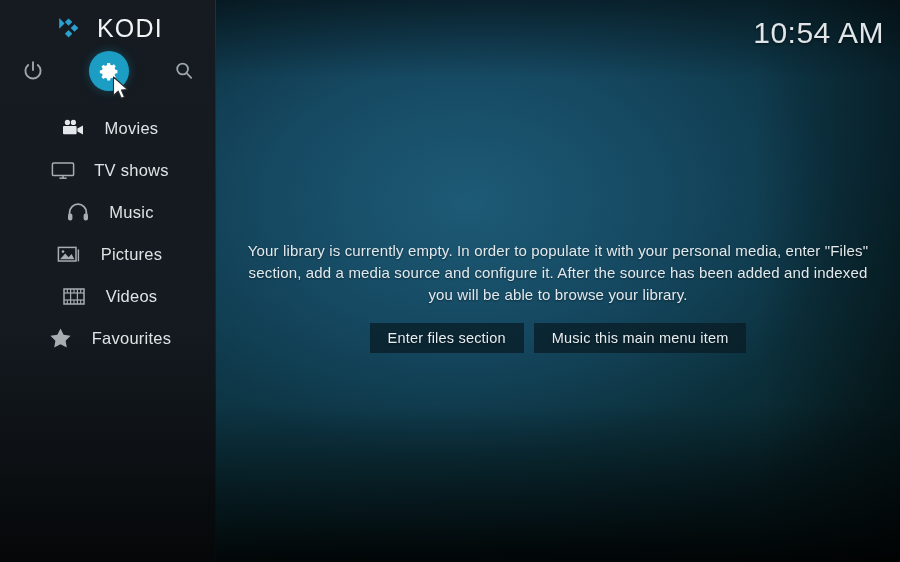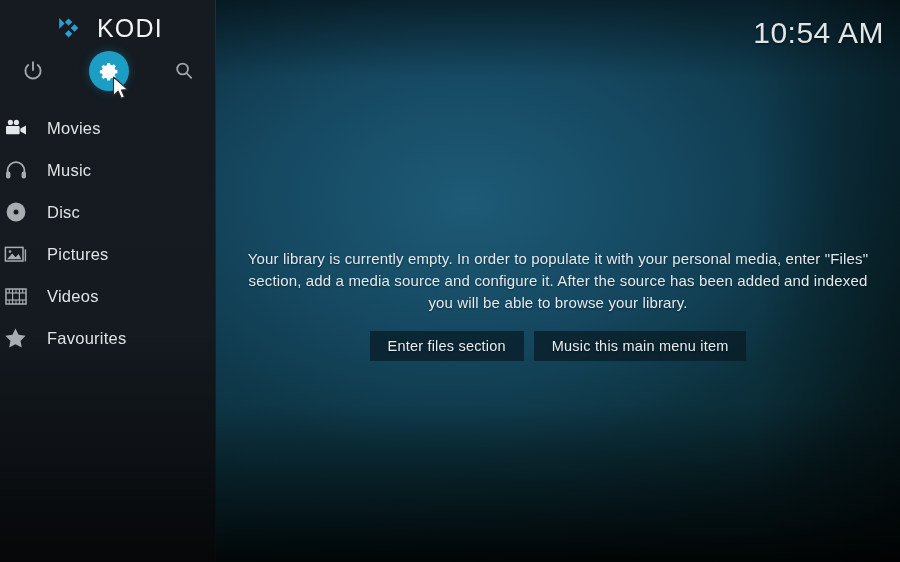--- a/index.html
+++ b/index.html
@@ -133,20 +133,21 @@
     position: absolute;
     left: 0; top: 107px;
     width: 216px;
   }
   .menu-item {
     height: 42px;
     display: flex;
     align-items: center;
     padding-left: 2px;
     box-sizing: border-box;
+    justify-content: center;
   }
   .menu-icon {
     width: 27px; height: 24px;
     display: flex;
     align-items: center;
     justify-content: center;
     flex: none;
   }
   .menu-icon svg { display: block; }
   .menu-label {
@@ -179,21 +180,21 @@
     z-index: 3;
   }
   .empty-block {
     position: absolute;
     left: 0;
     top: 240px;
     width: 684px;
     text-align: center;
   }
   .empty-msg {
-    margin: 8px auto;
+    margin: 0 auto;
     width: 624px;
     color: #e2eaee;
     font-size: 15px;
     line-height: 22px;
     letter-spacing: 0.15px;
     text-shadow: 0 1px 2px rgba(0,0,0,0.45);
   }
   .empty-actions {
     margin-top: 17px;
     display: flex;
@@ -296,41 +297,42 @@
           <svg width="24" height="18" viewBox="0 0 24 18">
             <circle cx="6.4" cy="3.4" r="2.6" fill="#e3e7e9"></circle>
             <circle cx="12.4" cy="3.4" r="2.6" fill="#e3e7e9"></circle>
             <rect x="2.0" y="7.0" width="13.6" height="8.2" rx="1" fill="#e3e7e9"></rect>
             <path d="M16.4 9.4 L22.0 6.4 L22.0 15.6 L16.4 12.6 Z" fill="#e3e7e9"></path>
           </svg>
         </span>
         <span class="menu-label">Movies</span>
       </div>
 
+      <div class="menu-item">
+        <span class="menu-icon">
+          <svg width="24" height="19" viewBox="0 0 24 19">
+            <rect x="1.4" y="2.0" width="21.2" height="12.6" rx="1.2" fill="none" stroke="#a7adb1" stroke-width="1.5"></rect>
+            <line x1="8.4" y1="17.2" x2="15.6" y2="17.2" stroke="#a7adb1" stroke-width="1.5"></line>
+            <line x1="12" y1="14.6" x2="12" y2="17.2" stroke="#a7adb1" stroke-width="1.5"></line>
+          </svg>
+        </span>
+        <span class="menu-label">TV shows</span>
+      </div>
 
       <div class="menu-item">
         <span class="menu-icon">
           <svg width="22" height="20" viewBox="0 0 22 20">
             <path d="M2.6 13.5 V10.6 a8.4 8.4 0 0 1 16.8 0 v2.9" fill="none" stroke="#a7adb1" stroke-width="1.8"></path>
             <rect x="1.0" y="11.4" width="4.4" height="7.2" rx="2.0" fill="#a7adb1"></rect>
             <rect x="16.6" y="11.4" width="4.4" height="7.2" rx="2.0" fill="#a7adb1"></rect>
           </svg>
         </span>
         <span class="menu-label">Music</span>
       </div>
 
-      <div class="menu-item">
-        <span class="menu-icon">
-          <svg width="22" height="22" viewBox="0 0 22 22">
-            <circle cx="11" cy="11" r="9.4" fill="#a7adb1"></circle>
-            <circle cx="11" cy="11" r="2.5" fill="#151b21"></circle>
-          </svg>
-        </span>
-        <span class="menu-label">Disc</span>
-      </div>
 
 
 
       <div class="menu-item">
         <span class="menu-icon">
           <svg width="24" height="19" viewBox="0 0 24 19">
             <rect x="1.4" y="2.4" width="17.6" height="13.6" fill="none" stroke="#a7adb1" stroke-width="1.5"></rect>
             <line x1="21.4" y1="4.4" x2="21.4" y2="16.4" stroke="#a7adb1" stroke-width="1.4"></line>
             <circle cx="6.0" cy="6.6" r="1.3" fill="#a7adb1"></circle>
             <path d="M3.0 14.2 L8.2 8.6 L11.6 12.2 L14.6 9.0 L17.4 14.2 Z" fill="#a7adb1"></path>

